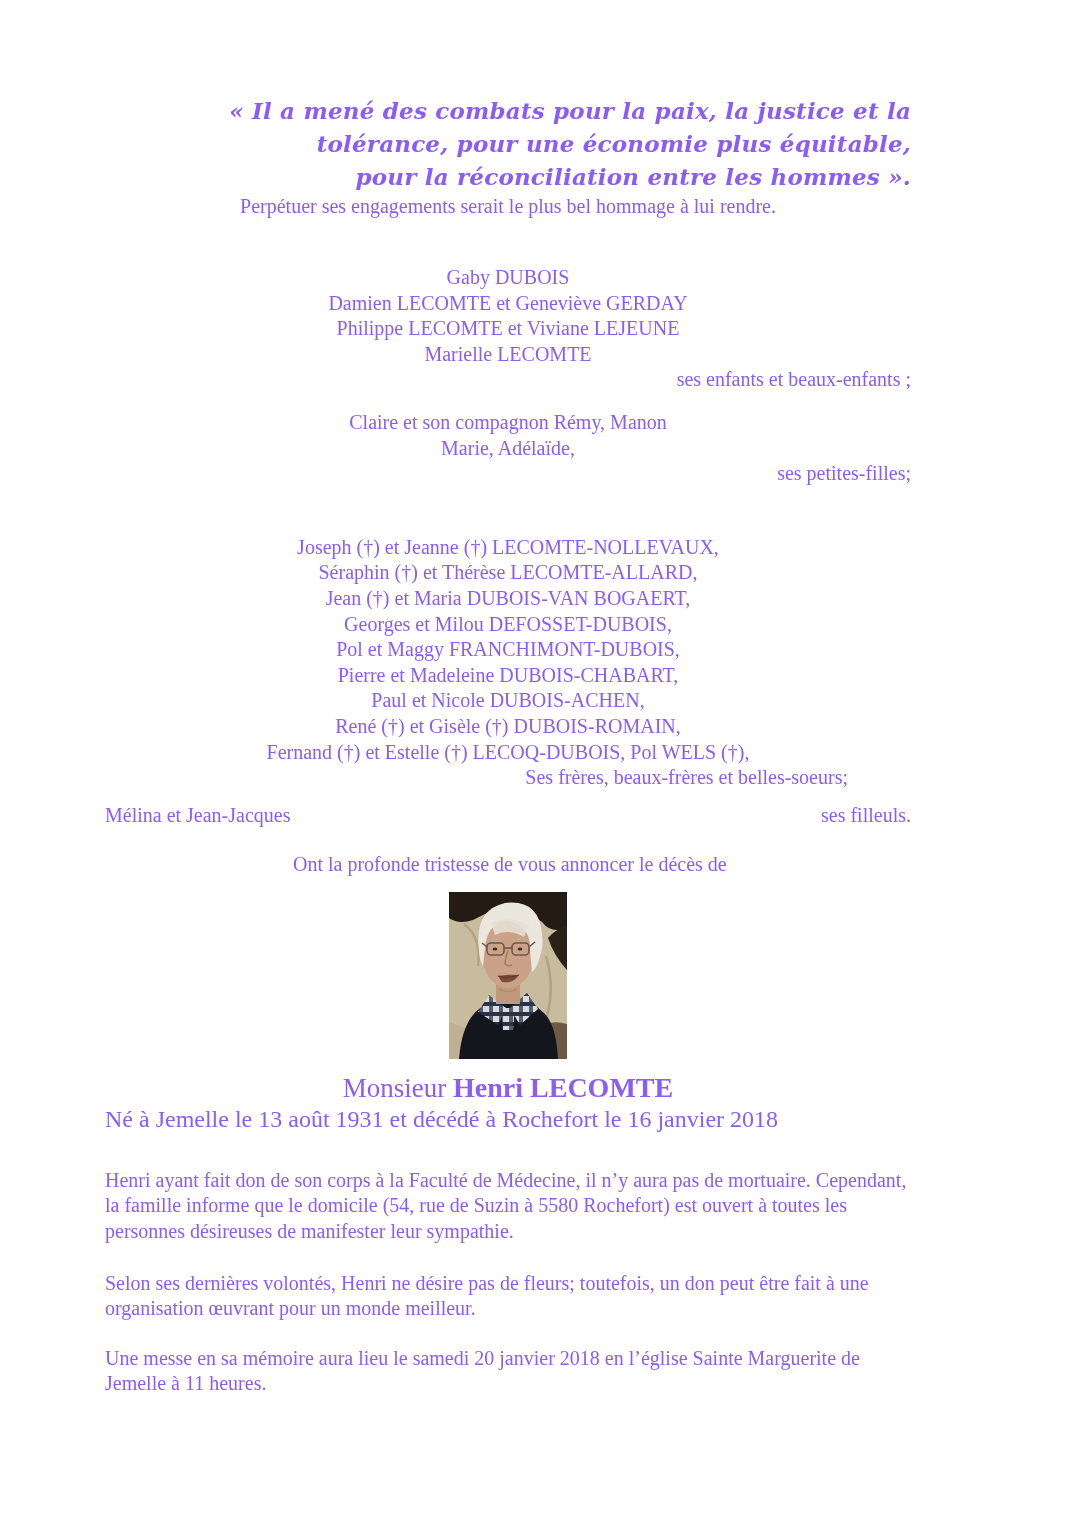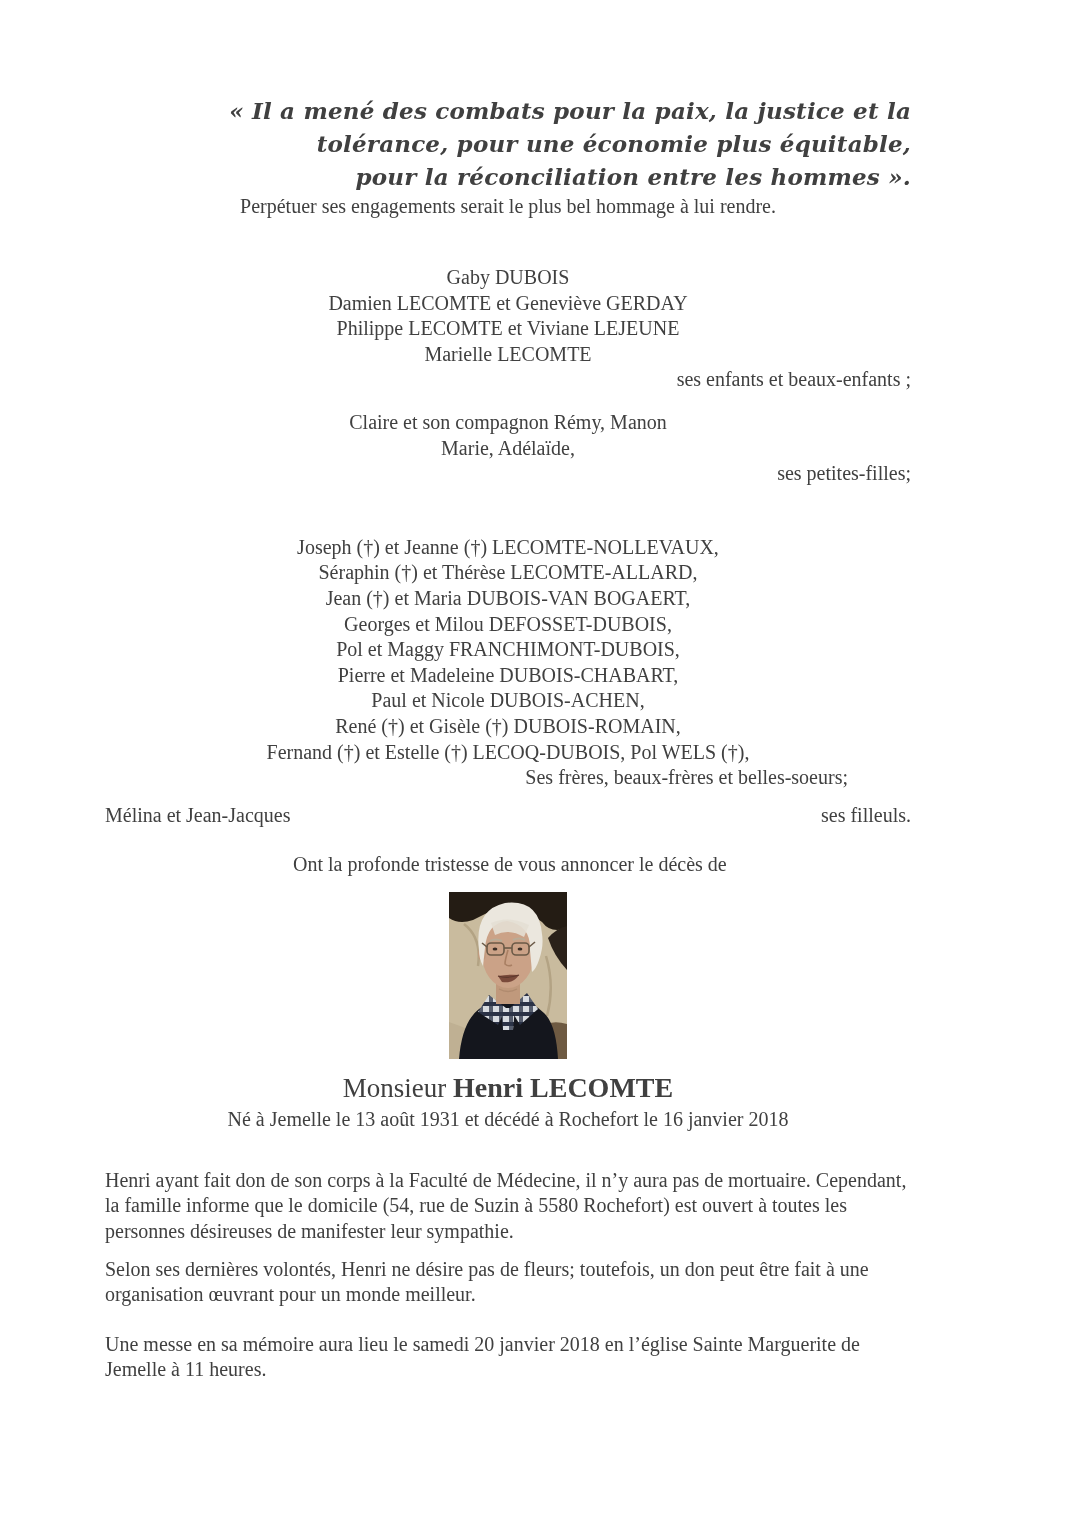--- a/index.html
+++ b/index.html
@@ -2,21 +2,21 @@
 <html lang="fr"><head>
 <meta charset="utf-8">
 <style>
   html,body { margin:0; padding:0; background:#ffffff; }
   .page {
     position:relative;
     width:1015px; height:1520px;
     box-sizing:border-box;
     padding:0 104px 0 105px;
     background:#ffffff;
-    color:#404040;
+    color:#8b5cf6;
     font-family:"Liberation Serif", serif;
     font-size:20px;
     line-height:25.6px;
     overflow:hidden;
   }
   .quote { margin-top:94px; text-align:right; }
   .script-line {
     font-family:"DejaVu Serif", serif;
     font-style:italic; font-weight:700;
     font-size:23px; line-height:33px;
@@ -35,25 +35,25 @@
   .g-godchildren { margin-top:12px;gap:48px; }
   .row-split { display:flex; justify-content:space-between; }
 
   .announcement { margin-top:24px; padding-left:188px; }
 
   .photo-wrap { width:118px; height:167px; margin:14px auto 0 auto; display:block; }
   .photo-wrap svg { display:block; }
 
   .heading { margin-top:11px; text-align:center; font-size:27px; line-height:36px; }
   .heading .deceased-name { font-weight:700; font-size:28px;margin-top:10px; }
-  .subtitle { text-align:center; font-size:20px; line-height:26px; }
+  .subtitle { font-size:24px; line-height:26px; }
 
   .para { margin:0; text-align:left; }
   .para-1 { margin-top:36px; }
-  .para-2 { margin-top:12px; }
+  .para-2 { margin-top:26px; }
   .para-3 { margin-top:24px; }
 </style>
 </head>
 <body>
 
 <div class="page">
 
   <div class="quote">
     <div class="script-line">« Il a mené des combats pour la paix, la justice et la tolérance, pour une économie plus équitable,</div>
     <div class="script-line">pour la réconciliation entre les hommes ».</div>

